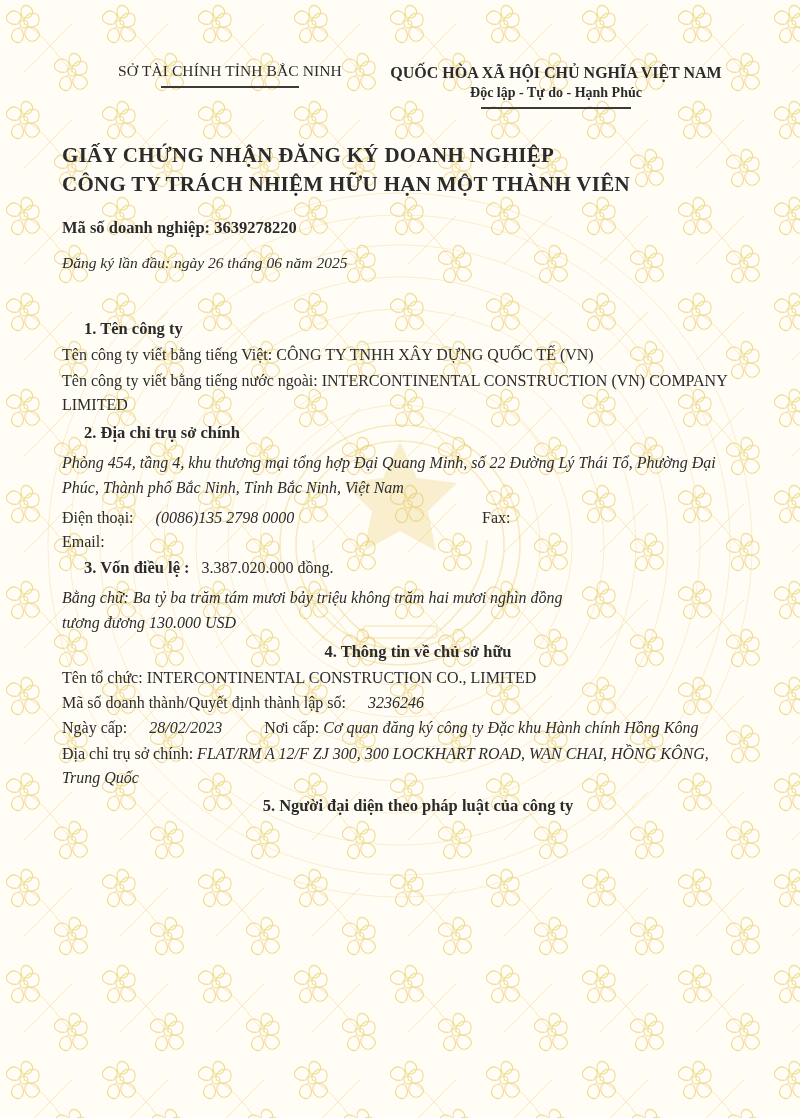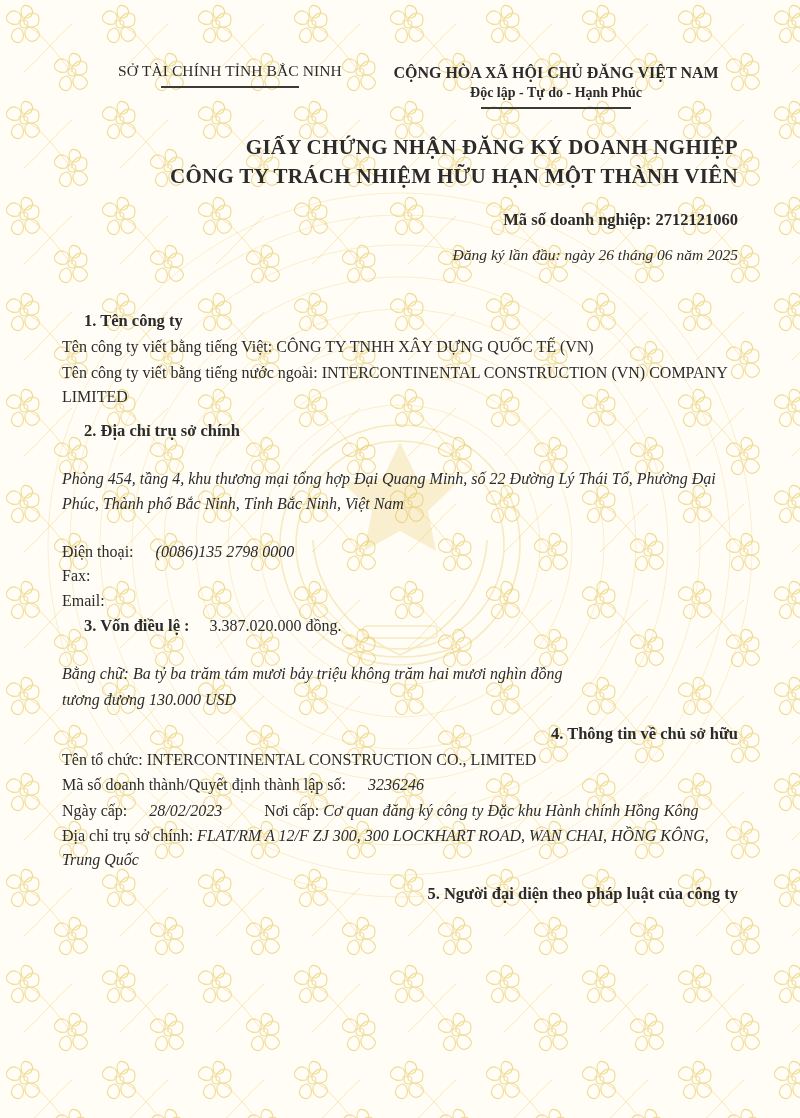--- a/index.html
+++ b/index.html
@@ -86,22 +86,22 @@
   }
   .rule {
     height: 1.6px;
     background: #3a3a3a;
     margin: 6px auto 0 auto;
   }
   .rule.left { width: 138px; }
   .rule.right { width: 150px; }
 
   .title-block {
-    text-align: right;
-    margin-top: 24px;
+    text-align: left;
+    margin-top: 32px;
   }
   .title-1, .title-2 {
     font-size: 21px;
     font-weight: bold;
     letter-spacing: .3px;
     line-height: 1.42;
   }
   .biz-code {
     font-size: 16.5px;
     font-weight: bold;
@@ -114,38 +114,37 @@
   }
 
   .body-block {
     margin-top: 44px;
     font-size: 16px;
     line-height: 1.52;
   }
   .sec-head {
     font-weight: bold;
     font-size: 16.5px;
-    margin: 9px 0 2px 22px;
+    margin: 3px 0 2px 22px;
   }
   .sec-head.center {
     margin-left: 0;
-    text-align: right;
+    text-align: center;
     padding-left: 36px;
   }
   .line {
     margin: 0 0 1px 0;
   }
   .it { font-style: italic; }
   .two-col {
     display: flex;
-    flex-direction: column;
   }
   .two-col .c1 { width: 420px; }
   .two-col .c2 { flex: 1; }
-  .gap-sm { margin-top: 24px; }
+  .gap-sm { margin-top: 6px; }
   .val-space { display: inline-block; width: 14px; }
 </style>
 </head>
 <body>
 
 <div class="bg-layer">
   <svg class="bg-flowers" viewBox="0 0 800 1118" preserveAspectRatio="none">
     <defs>
       <g id="flow">
         <g fill="none" stroke="#e3bf45" stroke-width="1.1">
@@ -196,30 +195,30 @@
 </div>
 
 <div class="page">
 
   <div class="masthead">
     <div class="mast-col left">
       <div class="mast-line1">SỞ TÀI CHÍNH TỈNH BẮC NINH</div>
       <div class="rule left"></div>
     </div>
     <div class="mast-col right">
-      <div class="mast-line2">CỘNG HÒA XÃ HỘI CHỦ ĐĂNG VIỆT NAM</div>
+      <div class="mast-line2">QUỐC HÒA XÃ HỘI CHỦ NGHĨA VIỆT NAM</div>
       <div class="mast-line2 sub">Độc lập - Tự do - Hạnh Phúc</div>
       <div class="rule right"></div>
     </div>
   </div>
 
   <div class="title-block">
     <div class="title-1">GIẤY CHỨNG NHẬN ĐĂNG KÝ DOANH NGHIỆP</div>
     <div class="title-2">CÔNG TY TRÁCH NHIỆM HỮU HẠN MỘT THÀNH VIÊN</div>
-    <div class="biz-code">Mã số doanh nghiệp: 2712121060</div>
+    <div class="biz-code">Mã số doanh nghiệp: 3639278220</div>
     <div class="first-reg">Đăng ký lần đầu: ngày 26 tháng 06 năm 2025</div>
   </div>
 
   <div class="body-block">
 
     <div class="sec-head">1. Tên công ty</div>
     <div class="line">
       <span>Tên công ty viết bằng tiếng Việt:</span>
       <span>CÔNG TY TNHH XÂY DỰNG QUỐC TẾ (VN)</span>
     </div>
@@ -242,21 +241,21 @@
       </div>
     </div>
     <div class="two-col">
       <div class="c1">
         <span>Email:</span>
         <span class="it"></span>
       </div>
     </div>
 
     <div class="line">
-      <span class="sec-head" style="display:inline; margin:0 16px 0 22px;">3. Vốn điều lệ :</span>
+      <span class="sec-head" style="display:inline; margin:0 8px 0 22px;">3. Vốn điều lệ :</span>
       <span>3.387.020.000 đồng.</span>
     </div>
     <div class="line gap-sm">
       <span class="it">Bằng chữ:</span>
       <span class="it">Ba tỷ ba trăm tám mươi bảy triệu không trăm hai mươi nghìn đồng</span>
     </div>
     <div class="line it">tương đương 130.000 USD</div>
 
     <div class="sec-head center">4. Thông tin về chủ sở hữu</div>
     <div class="line">

